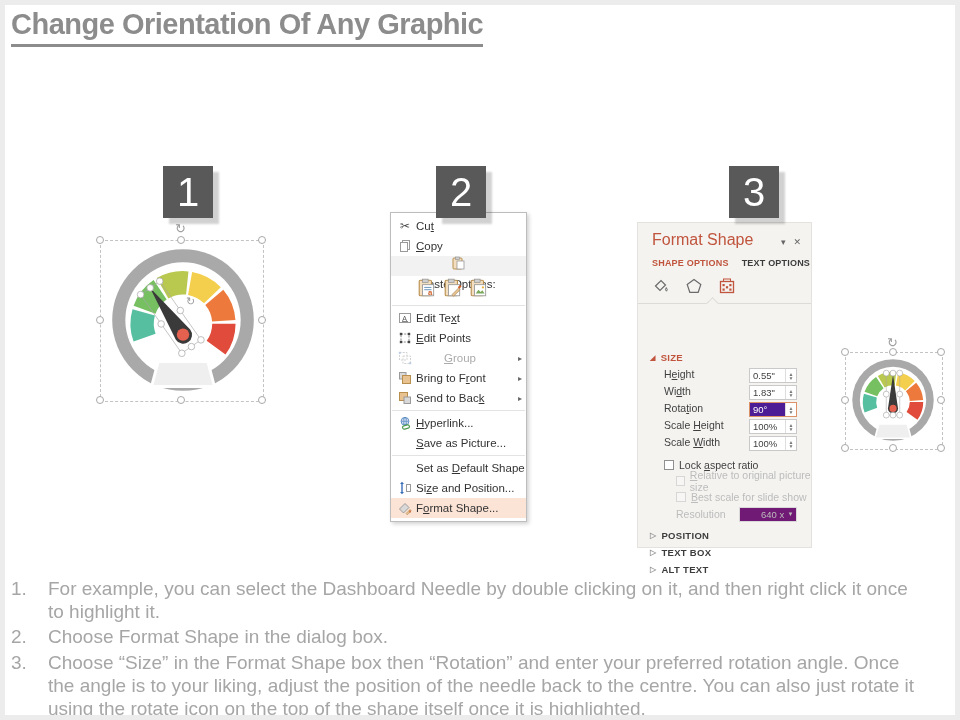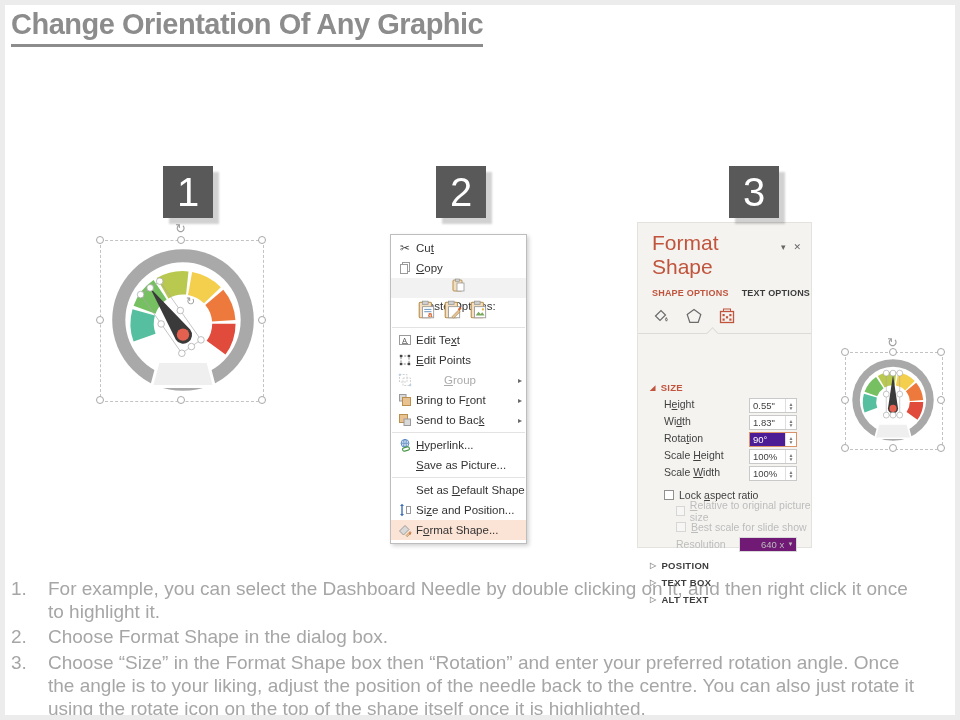--- a/index.html
+++ b/index.html
@@ -19,39 +19,39 @@
 
   
   .selbox{position:absolute;border:1px dashed #c3c3c3;z-index:1;}
   .handle{position:absolute;width:8px;height:8px;border-radius:50%;background:#fff;
           border:1px solid #a8a8a8;box-sizing:border-box;z-index:4;}
   .rotate{position:absolute;color:#a0a0a0;font-size:13px;line-height:13px;z-index:4;}
 
   .gauge{position:absolute;z-index:2;}
 
   
-  .menu{position:absolute;left:390px;top:234px;width:137px;background:#fff;border:1px solid #bdbdbd;
+  .menu{position:absolute;left:390px;top:212px;width:137px;background:#fff;border:1px solid #bdbdbd;
         box-shadow:2px 2px 4px rgba(0,0,0,0.18);z-index:5;padding:3px 0;box-sizing:border-box;}
   .mi{display:flex;align-items:center;height:20px;padding:0 4px 0 3px;font-size:11.5px;color:#333;}
   .mi .mic{width:22px;text-align:center;flex:0 0 22px;line-height:0;}
   .mi .mit{white-space:nowrap;}
   .mi .arr{margin-left:auto;font-size:8px;color:#666;}
   .mi.hl-gray{background:#f2f2f2;flex-direction:column;}
   .mi.hl-peach{background:#fbe3d6;}
   .mi.disabled{color:#ababab;gap:28px;}
   .mi.disabled .mic{opacity:.45;}
   .msep{border-top:1px solid #e3e3e3;margin:2px 1px;}
   .pasterow{display:flex;gap:6px;height:27px;align-items:center;padding-left:26px;}
   .cuticon{font-size:12px;color:#444;}
 
   
   .panel{position:absolute;left:637px;top:222px;width:175px;height:326px;background:#f4f3f0;
          border:1px solid #e3e2df;box-sizing:border-box;z-index:5;font-size:10.5px;color:#3f3f3f;}
   .p-head{display:flex;align-items:baseline;padding:8px 10px 0 14px;}
-  .p-title{font-size:21px;color:var(--accent);flex:1;}
+  .p-title{font-size:16px;color:var(--accent);flex:1;}
   .p-ctl{color:#666;font-size:9px;margin-left:8px;cursor:default;}
   .p-tabs{padding:9px 0 0 14px;display:flex;gap:13px;}
   .tab{font-size:9px;font-weight:bold;letter-spacing:.2px;color:#3c3c3c;}
   .tab.active{color:var(--accent);}
   .p-icons{padding:9px 0 6px 14px;display:flex;gap:15px;position:relative;}
   .p-div{border-top:1px solid #dcdbd8;margin:0;position:relative;}
   .p-notch{position:absolute;left:70px;top:-5px;width:8px;height:8px;background:#f4f3f0;
            border-left:1px solid #dcdbd8;border-top:1px solid #dcdbd8;transform:rotate(45deg);}
   .p-sec{display:flex;align-items:center;gap:5px;padding:8px 0 5px 12px;font-size:9.5px;
          font-weight:bold;letter-spacing:.3px;color:var(--accent);margin-top:40px;}

